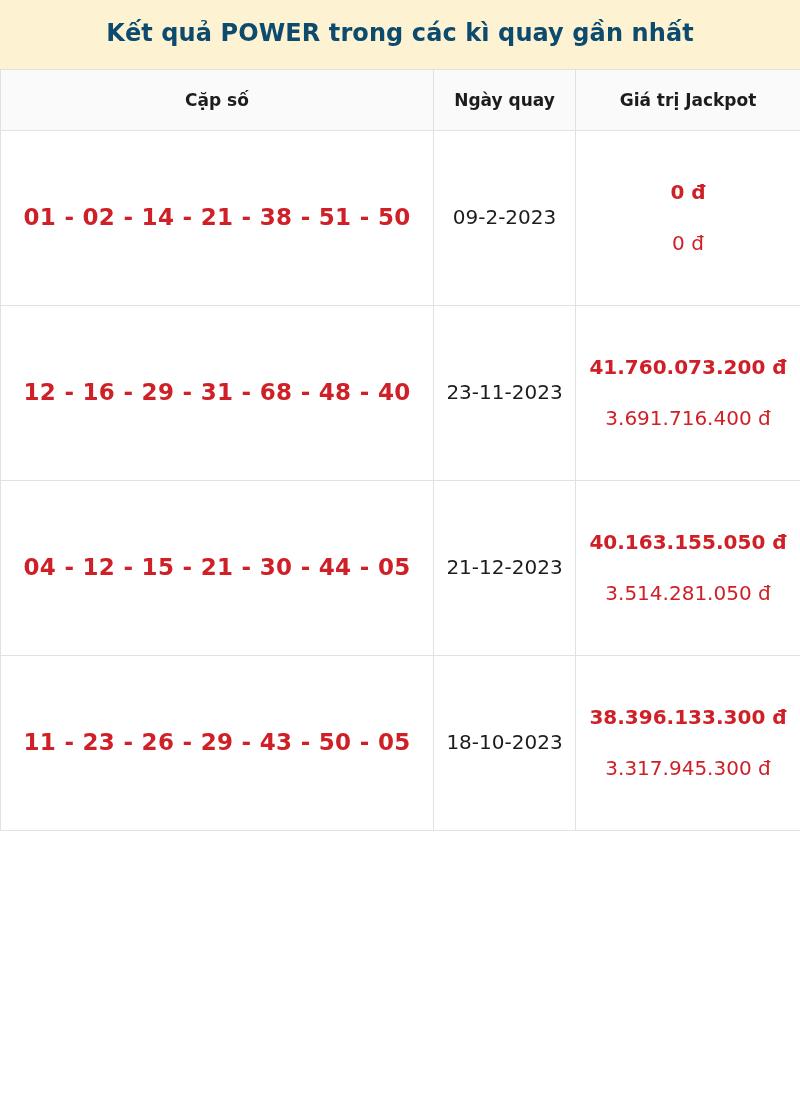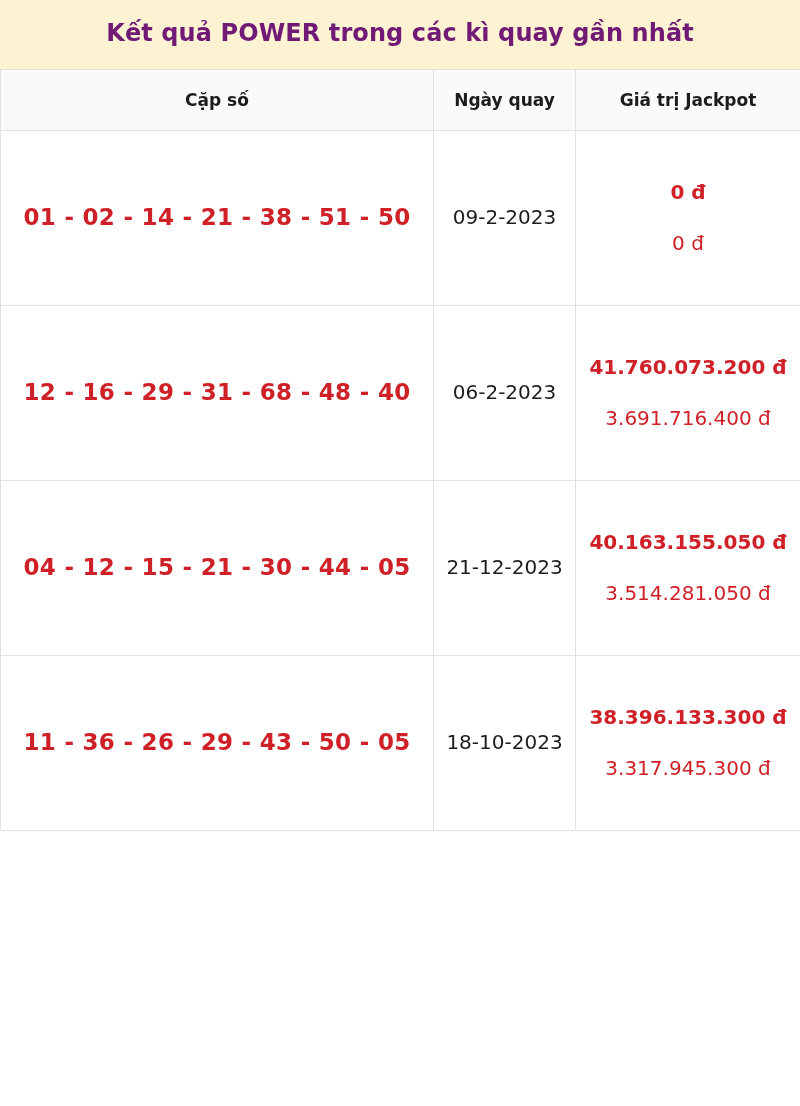--- a/index.html
+++ b/index.html
@@ -19,21 +19,21 @@
   }
   .title-bar {
     background: #fdf3d2;
     padding: 19px 10px 21px 10px;
     text-align: center;
   }
   .title-bar h1 {
     margin: 0;
     font-size: 24px;
     font-weight: bold;
-    color: #701a75;
+    color: #0c4a6e;
     letter-spacing: 0.1px;
     line-height: 1.2;
   }
   table.results {
     width: 800px;
     border-collapse: collapse;
     table-layout: fixed;
   }
   table.results th,
   table.results td {
@@ -113,36 +113,36 @@
       <tr>
         <td class="numbers">01 - 02 - 14 - 21 - 38 - 51 - 50</td>
         <td class="date">09-2-2023</td>
         <td class="jackpot">
           <div class="jp-main">0 đ</div>
           <div class="jp-sub">0 đ</div>
         </td>
       </tr>
       <tr>
         <td class="numbers">12 - 16 - 29 - 31 - 68 - 48 - 40</td>
-        <td class="date">06-2-2023</td>
+        <td class="date">23-11-2023</td>
         <td class="jackpot">
           <div class="jp-main">41.760.073.200 đ</div>
           <div class="jp-sub">3.691.716.400 đ</div>
         </td>
       </tr>
       <tr>
         <td class="numbers">04 - 12 - 15 - 21 - 30 - 44 - 05</td>
         <td class="date">21-12-2023</td>
         <td class="jackpot">
           <div class="jp-main">40.163.155.050 đ</div>
           <div class="jp-sub">3.514.281.050 đ</div>
         </td>
       </tr>
       <tr>
-        <td class="numbers">11 - 36 - 26 - 29 - 43 - 50 - 05</td>
+        <td class="numbers">11 - 23 - 26 - 29 - 43 - 50 - 05</td>
         <td class="date">18-10-2023</td>
         <td class="jackpot">
           <div class="jp-main">38.396.133.300 đ</div>
           <div class="jp-sub">3.317.945.300 đ</div>
         </td>
       </tr>
     </tbody>
   </table>
 
 </div>

